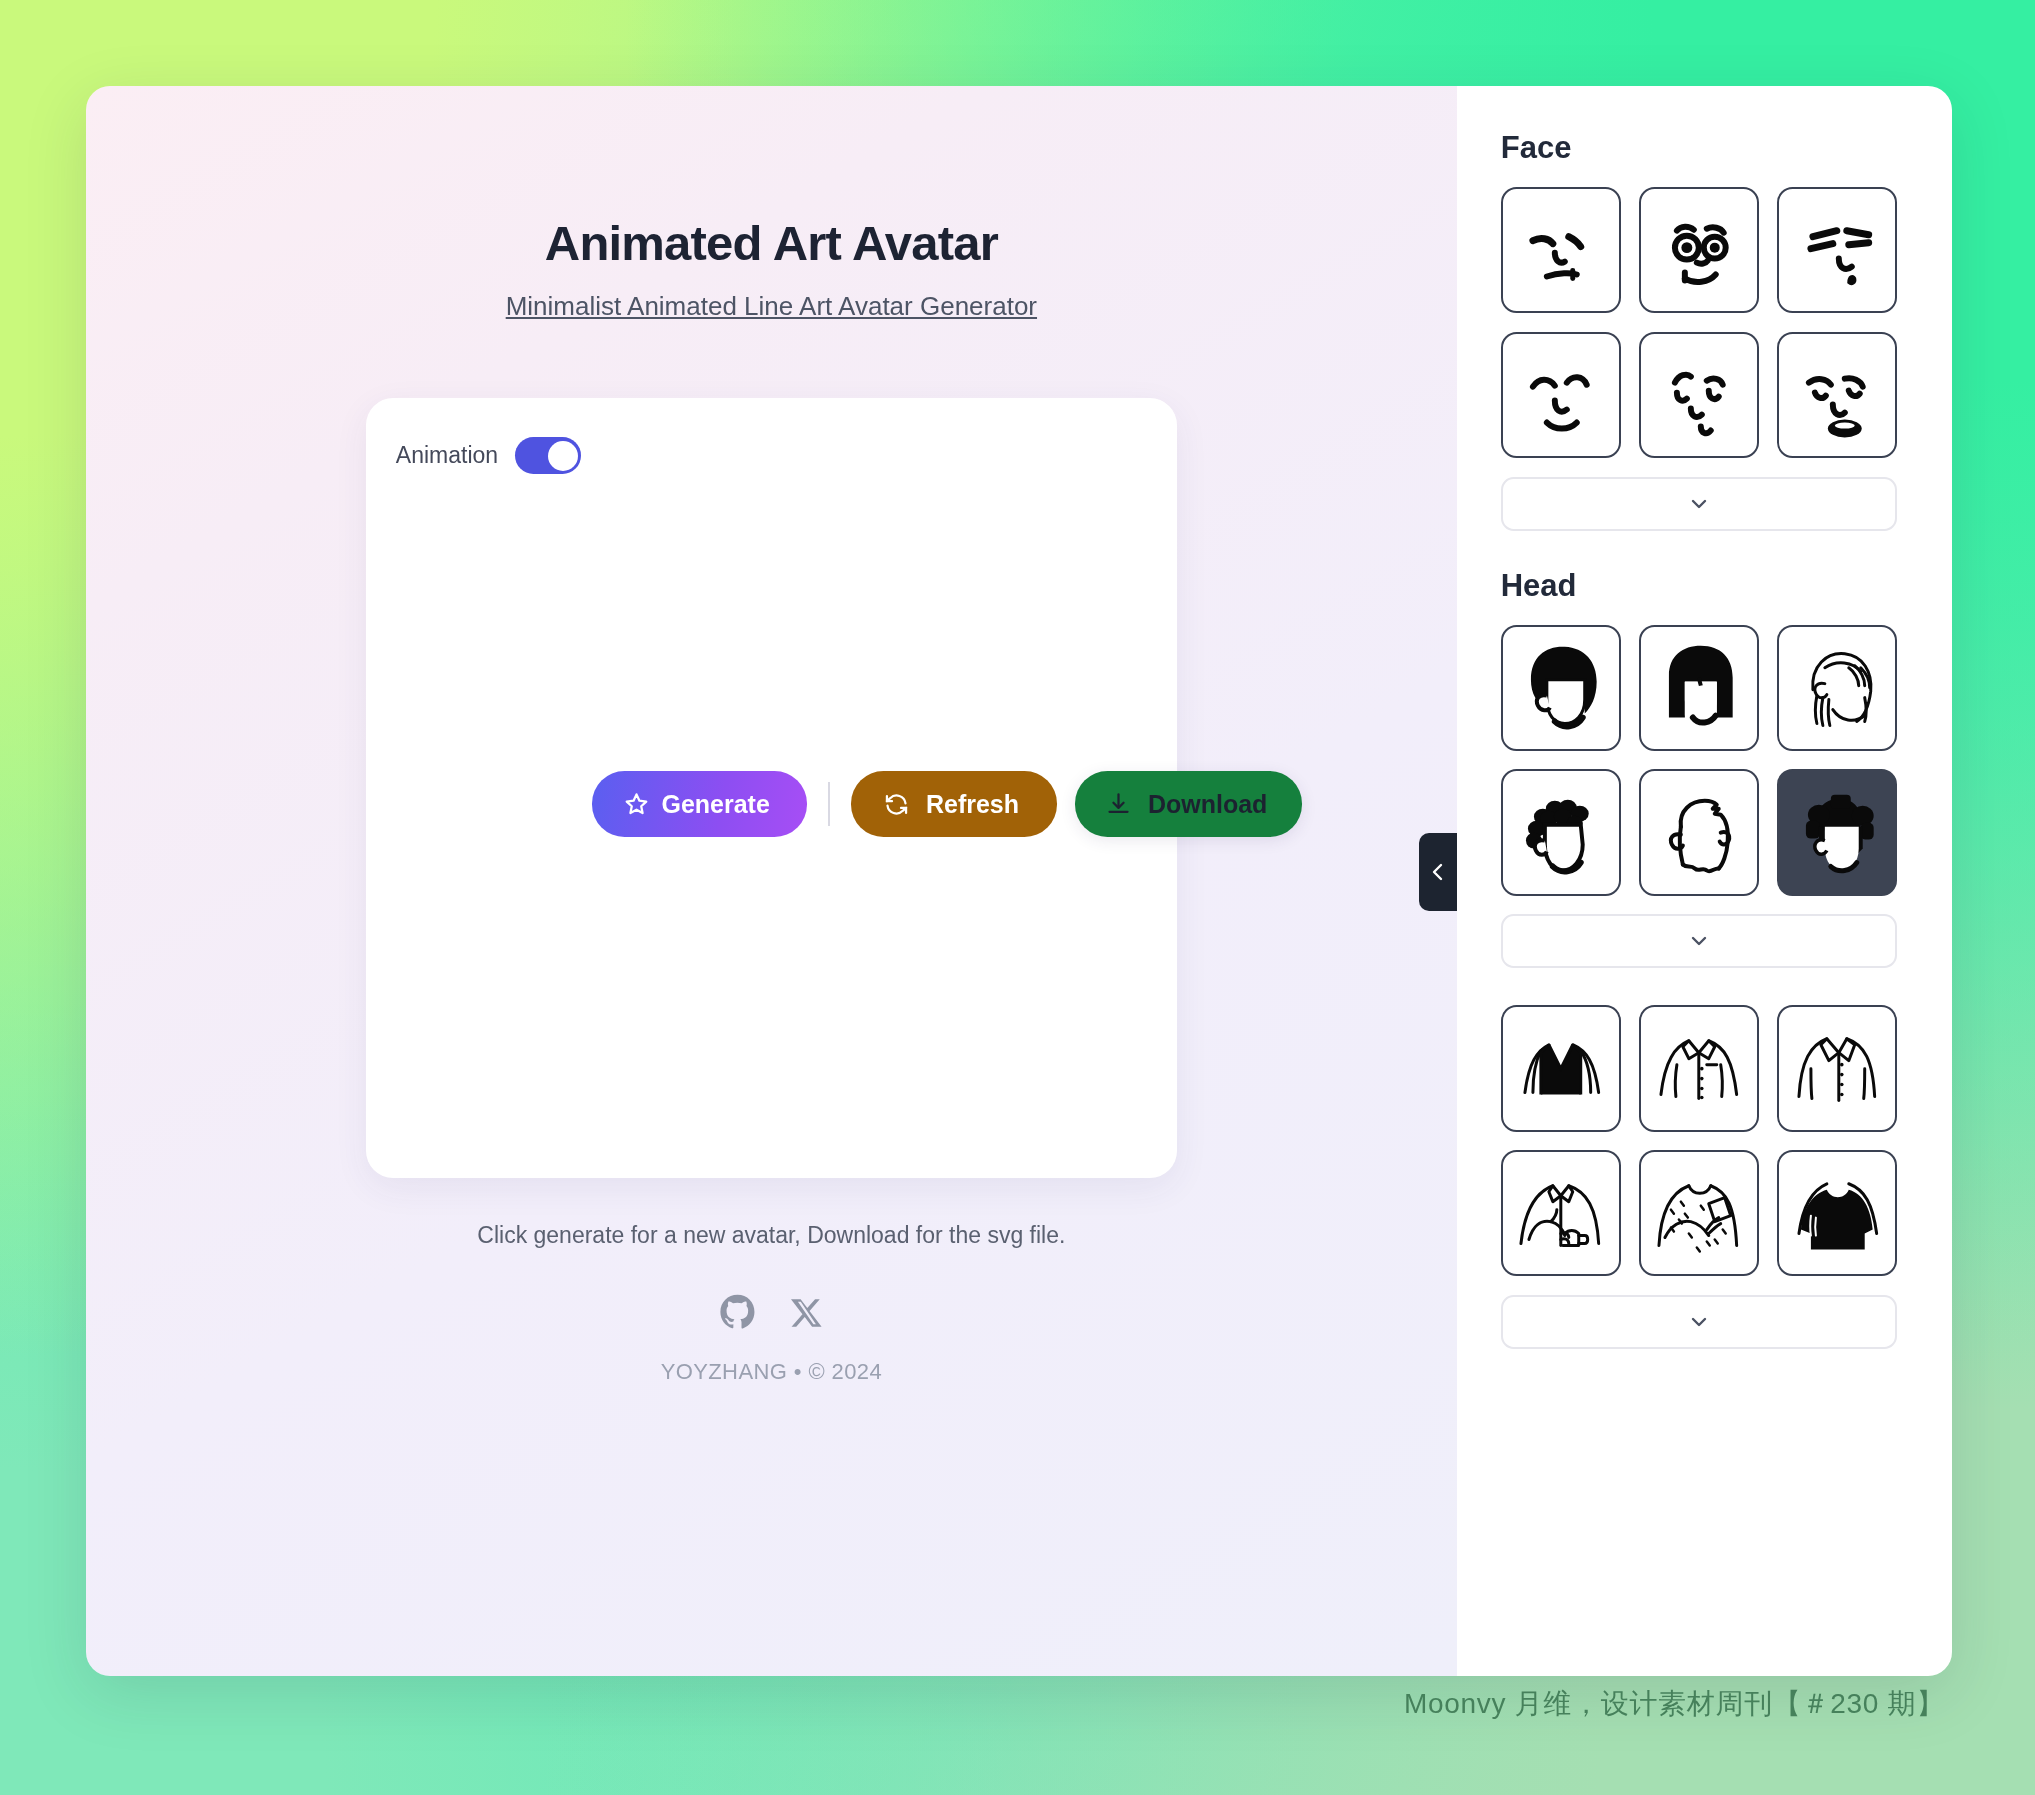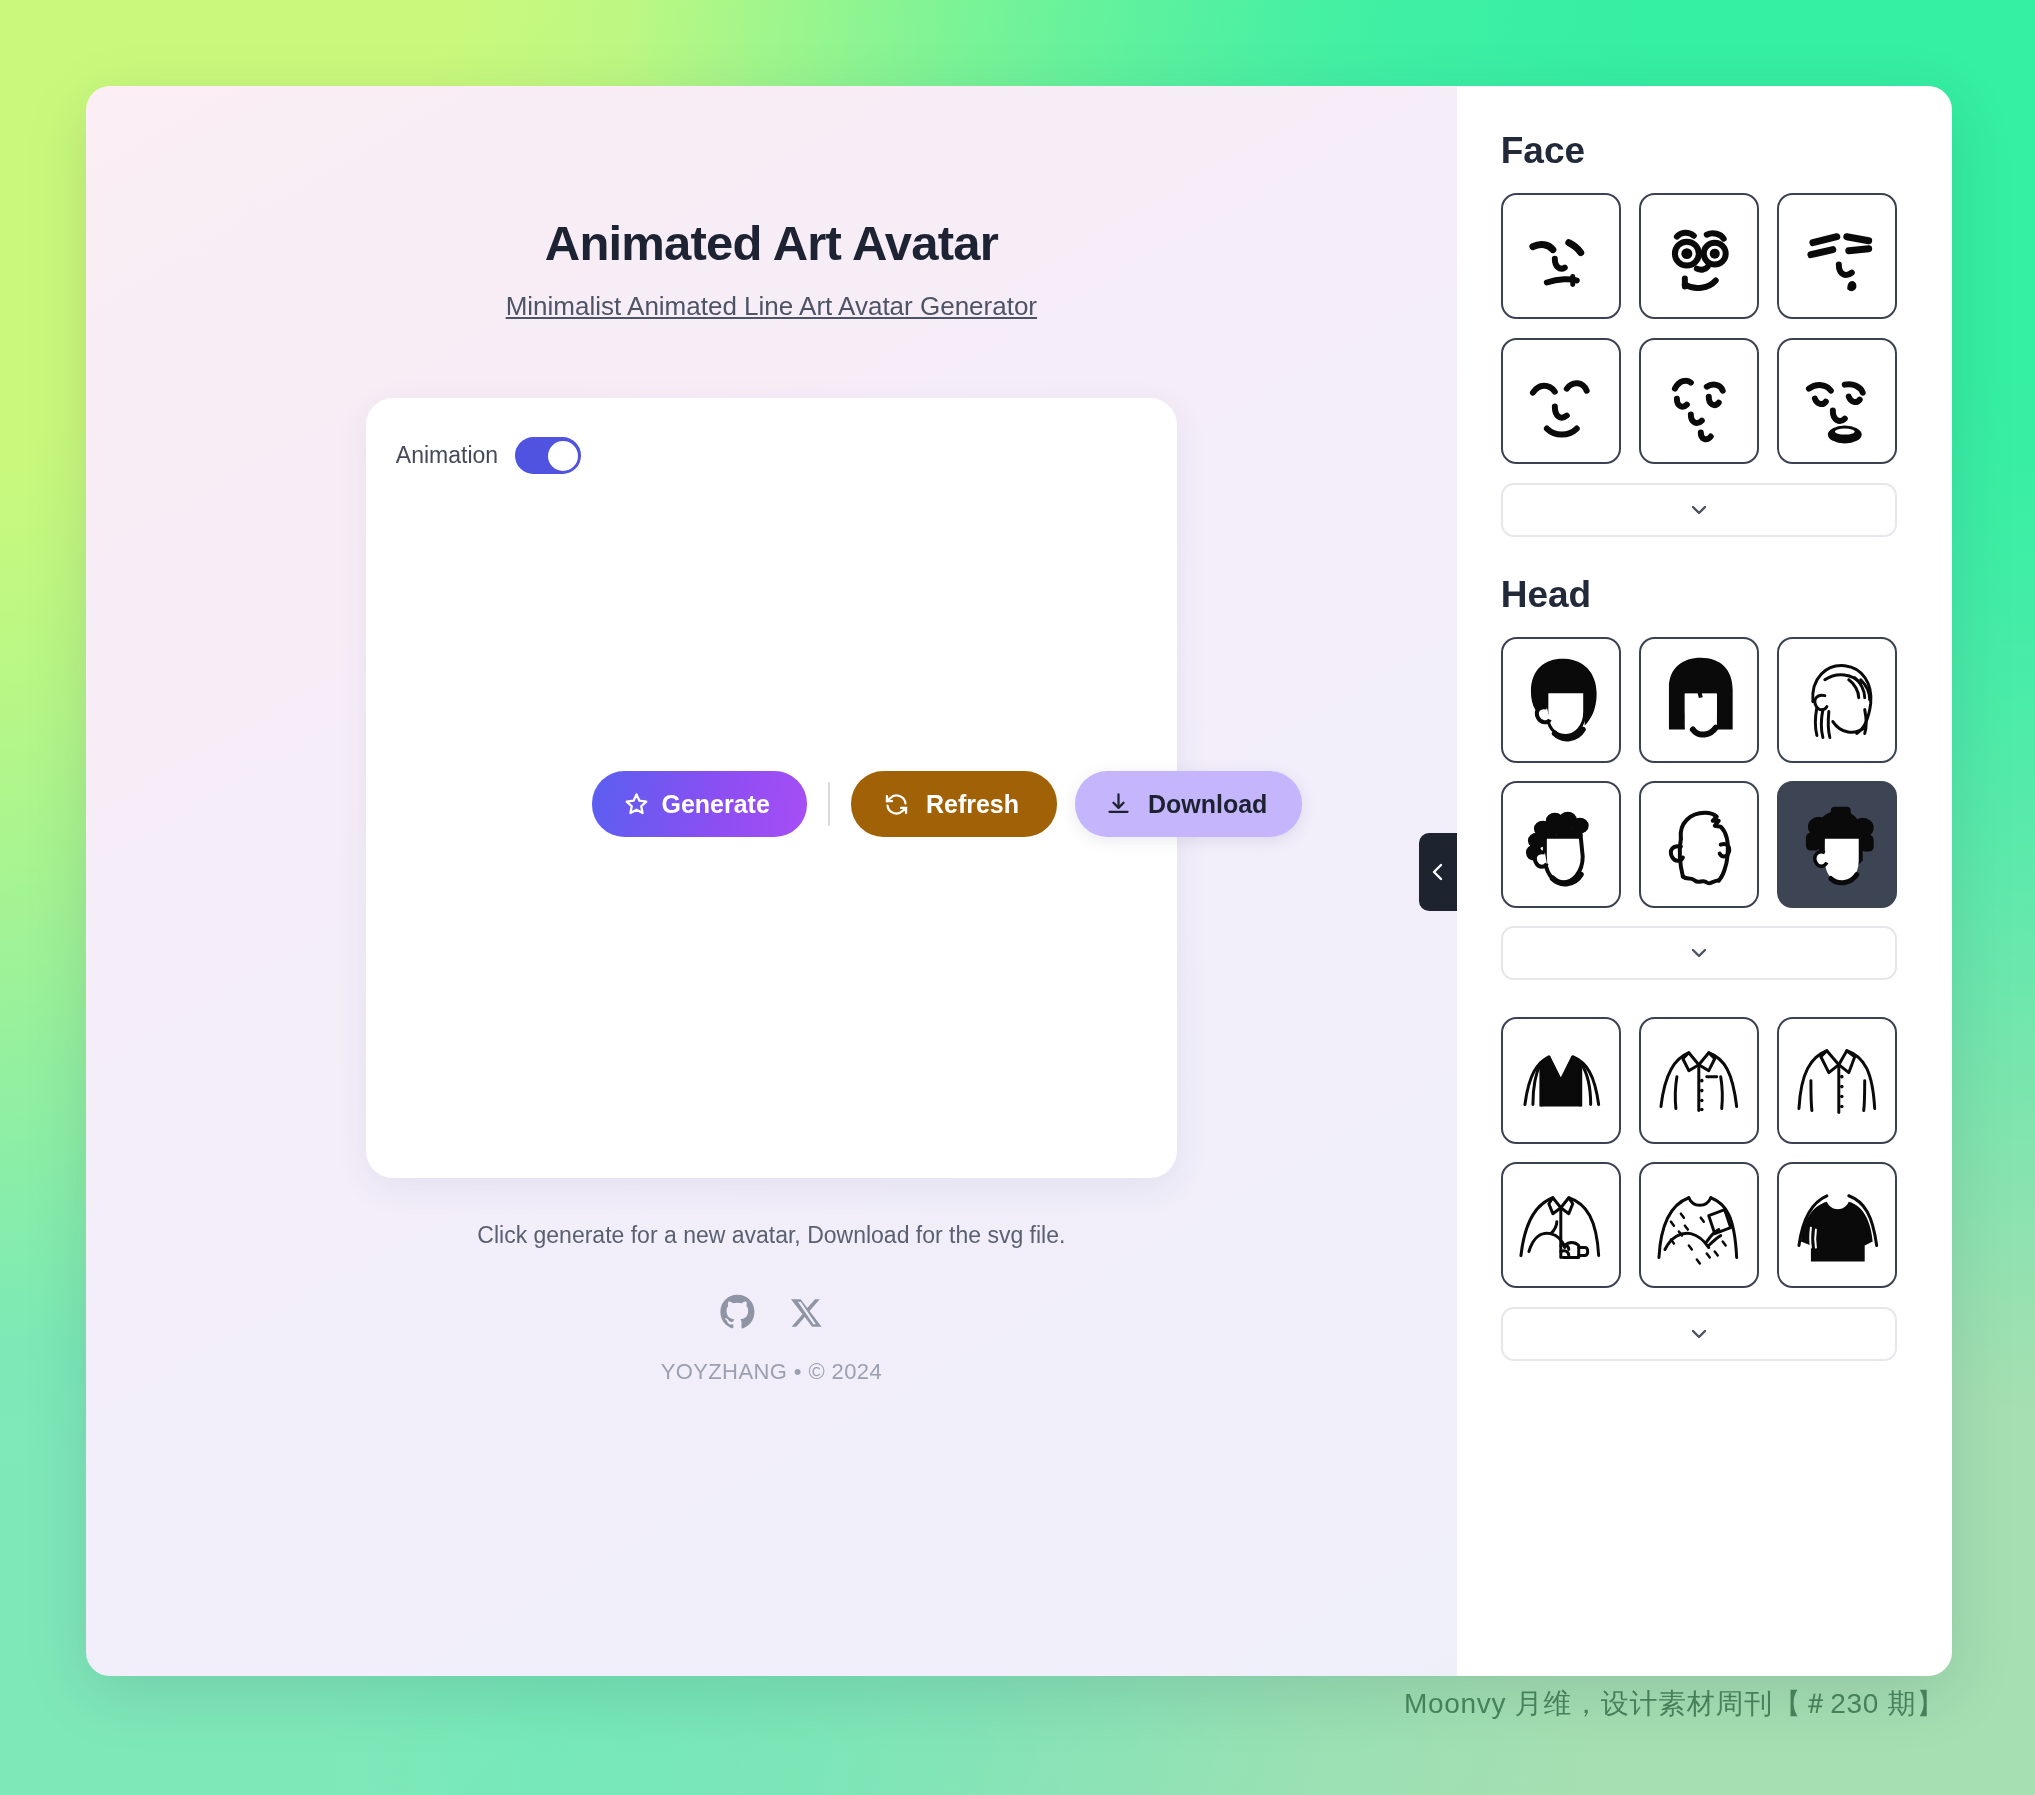--- a/index.html
+++ b/index.html
@@ -155,21 +155,21 @@
   }
 
   .btn-refresh {
     background: #a16207;
     color: #fff;
     border-radius: 32.5px;
     padding: 18.4px 38px 18.4px 32.5px;
   }
 
   .btn-download {
-    background: #c4b5fd;
+    background: #15803d;
     color: #1c2230;
     border-radius: 32.5px;
     padding: 18.4px 35px 18.4px 30px;
     margin-left: 18.4px;
     box-shadow: 0 3.5px 15.5px rgba(50,40,90,.10);
   }
 
   .btn svg { flex: none; }
 
   
@@ -216,21 +216,21 @@
     width: 550px;
     height: 100%;
     background: #ffffff;
     padding: 44px 55px 0 44px;
     overflow: hidden;
   }
 
   .section + .section { margin-top: 37px; }
 
   .section-title {
-    font-size: 37px;
+    font-size: 31px;
     font-weight: 700;
     color: #222a3a;
     margin-bottom: 21px;
   }
 
   .thumb-grid {
     display: grid;
     grid-template-columns: repeat(3, 1fr);
     gap: 18.4px;
   }

